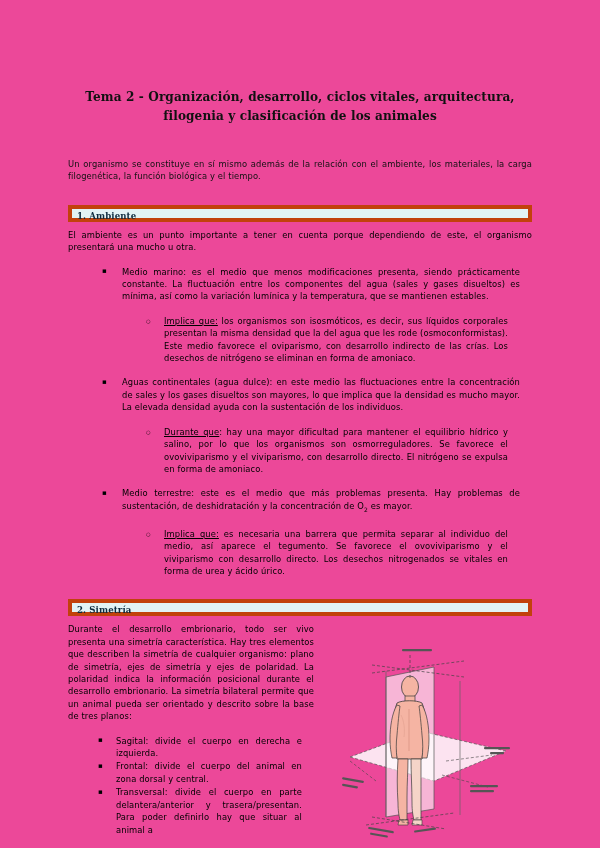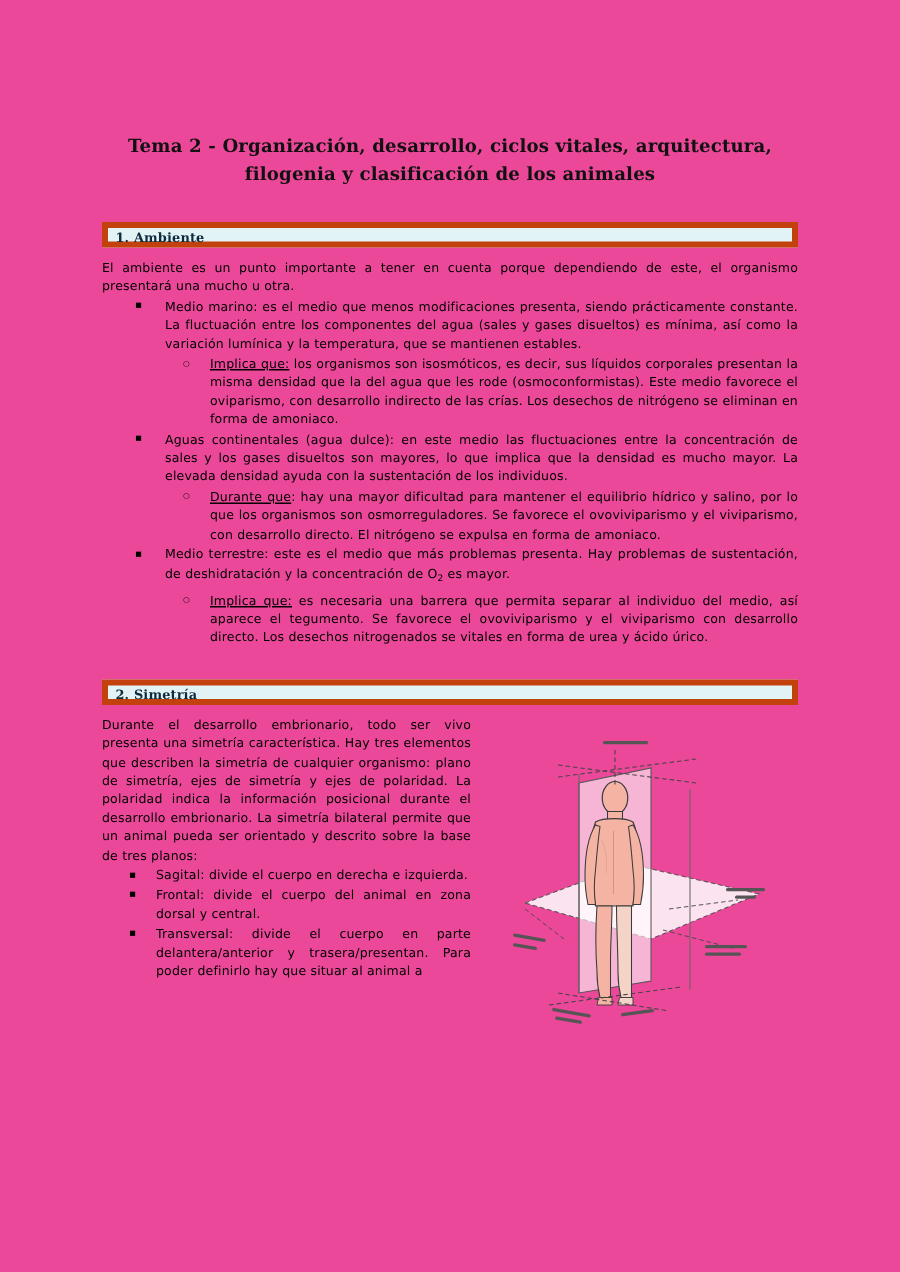--- a/index.html
+++ b/index.html
@@ -60,21 +60,21 @@
   }
   .body-text {
     margin: 0;
     padding-top: 7px;
     font-size: 8.35px;
     line-height: 12.4px;
     text-align: justify;
     letter-spacing: 0.12px;
   }
   ul.lvl1, ul.lvl2 {
-    margin: 0;
+    margin: 12px;
     padding: 0;
     list-style: none;
   }
   ul.lvl1 > li.b1 {
     position: relative;
     padding-left: 42px;
     margin-top: 1px;
     font-size: 8.35px;
     line-height: 12.4px;
     text-align: justify;
@@ -104,21 +104,21 @@
     top: 0.5px;
     font-size: 5.2px;
     color: #000;
   }
   .u { text-decoration: underline; }
   sub { font-size: 6px; }
 
   
   .sec2-cols {
     display: flex;
-    align-items: flex-start;
+    align-items: center;
   }
   .sec2-text {
     width: 246px;
     flex: 0 0 246px;
   }
   .sec2-text .body-text { text-align: justify; }
   .sec2-text ul.lvl1 > li.b1 {
     padding-left: 36px;
   }
   .sec2-text ul.lvl1 > li.b1::before { left: 18px; }
@@ -136,20 +136,21 @@
   }
   .fig-wrap svg { display: block; }
 </style>
 </head>
 <body>
 
 <div class="page">
 
   <h1 class="doc-title">Tema 2 - Organización, desarrollo, ciclos vitales, arquitectura, filogenia y clasificación de los animales</h1>
 
+  <p class="intro">Un organismo se constituye en sí mismo además de la relación con el ambiente, los materiales, la carga filogenética, la función biológica y el tiempo.</p>
 
   <div class="section">
     <div class="section-head">1. Ambiente</div>
 
     <p class="body-text">El ambiente es un punto importante a tener en cuenta porque dependiendo de este, el organismo presentará una mucho u otra.</p>
 
     <ul class="lvl1">
 
       <li class="b1">
         <span>Medio marino: es el medio que menos modificaciones presenta, siendo prácticamente constante. La fluctuación entre los componentes del agua (sales y gases disueltos) es mínima, así como la variación lumínica y la temperatura, que se mantienen estables.</span>

